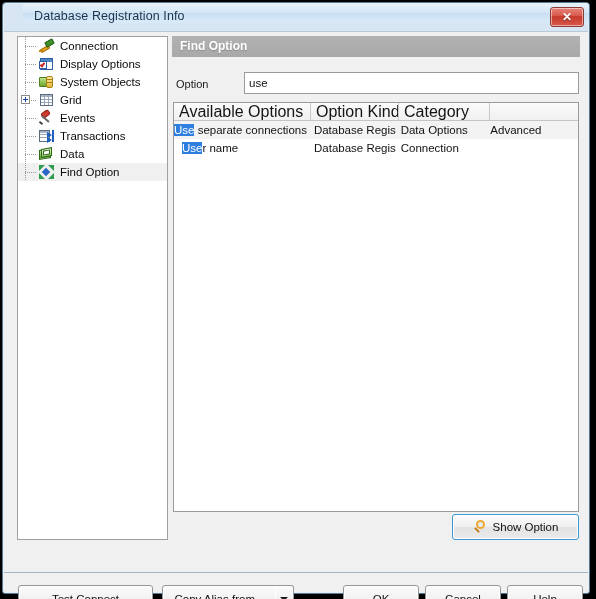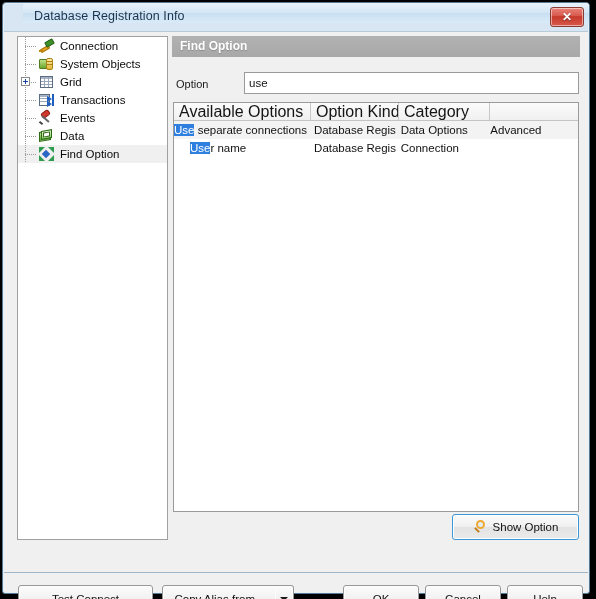--- a/index.html
+++ b/index.html
@@ -423,20 +423,30 @@
         <div class="tree-dots"></div>
         <div class="tree-icon ic-plug">
           <i class="p1"></i>
             <i class="p2"></i>
             <i class="p3"></i>
         </div>
         <span class="tree-label">Connection</span>
       </div>
 
 
+      <div class="tree-item">
+        <div class="tree-dots"></div>
+        <div class="tree-icon ic-win">
+          <i class="frame"></i>
+            <i class="bar"></i>
+            <i class="sq"></i>
+            <i class="tick"></i>
+        </div>
+        <span class="tree-label">Display Options</span>
+      </div>
 
       <div class="tree-item">
         <div class="tree-dots"></div>
         <div class="tree-icon ic-sys">
           <i class="a"></i>
             <i class="b"></i>
             <i class="c"></i>
             <i class="d"></i>
         </div>
         <span class="tree-label">System Objects</span>
@@ -448,46 +458,46 @@
         </div>
         <div class="tree-icon ic-grid">
           <i class="g"></i>
             <i class="h"></i>
             <i class="v1"></i>
             <i class="v2"></i>
             <i class="h1"></i>
             <i class="h2"></i>
         </div>
         <span class="tree-label">Grid</span>
+      </div>
+
+      <div class="tree-item">
+        <div class="tree-dots"></div>
+        <div class="tree-icon ic-pin">
+          <i class="head"></i>
+            <i class="needle"></i>
+            <i class="tip"></i>
+        </div>
+        <span class="tree-label">Events</span>
       </div>
 
       <div class="tree-item">
         <div class="tree-dots"></div>
         <div class="tree-icon ic-trans">
           <i class="g"></i>
             <i class="h"></i>
             <i class="r1"></i>
             <i class="r2"></i>
             <i class="ar"></i>
             <i class="ar2"></i>
             <i class="bar"></i>
         </div>
         <span class="tree-label">Transactions</span>
       </div>
 
-      <div class="tree-item">
-        <div class="tree-dots"></div>
-        <div class="tree-icon ic-pin">
-          <i class="head"></i>
-            <i class="needle"></i>
-            <i class="tip"></i>
-        </div>
-        <span class="tree-label">Events</span>
-      </div>
-
 
       <div class="tree-item">
         <div class="tree-dots"></div>
         <div class="tree-icon ic-log">
           <i class="b1"></i>
             <i class="b2"></i>
             <i class="pg"></i>
         </div>
         <span class="tree-label">Data</span>
       </div>
@@ -523,21 +533,21 @@
         </div>
 
         <div class="grid-row alt">
           <div class="gc" style="width:137px; padding-left:0"><span class="hl">Use</span><span> separate connections f</span></div>
           <div class="gc" style="width:88px">Database Registr</div>
           <div class="gc" style="width:91px">Data Options</div>
           <div class="gc" style="width:94px">Advanced</div>
         </div>
 
         <div class="grid-row">
-          <div class="gc" style="width:137px; padding-left:16px"><span class="hl">Use</span><span>r name</span></div>
+          <div class="gc" style="width:137px; padding-left:8px"><span class="hl">Use</span><span>r name</span></div>
           <div class="gc" style="width:88px">Database Registr</div>
           <div class="gc" style="width:91px">Connection</div>
           <div class="gc" style="width:94px"></div>
         </div>
       </div>
 
       <div id="show-option-btn">
         <span class="mag">
           <i class="ring"></i>
             <i class="hdl"></i>

